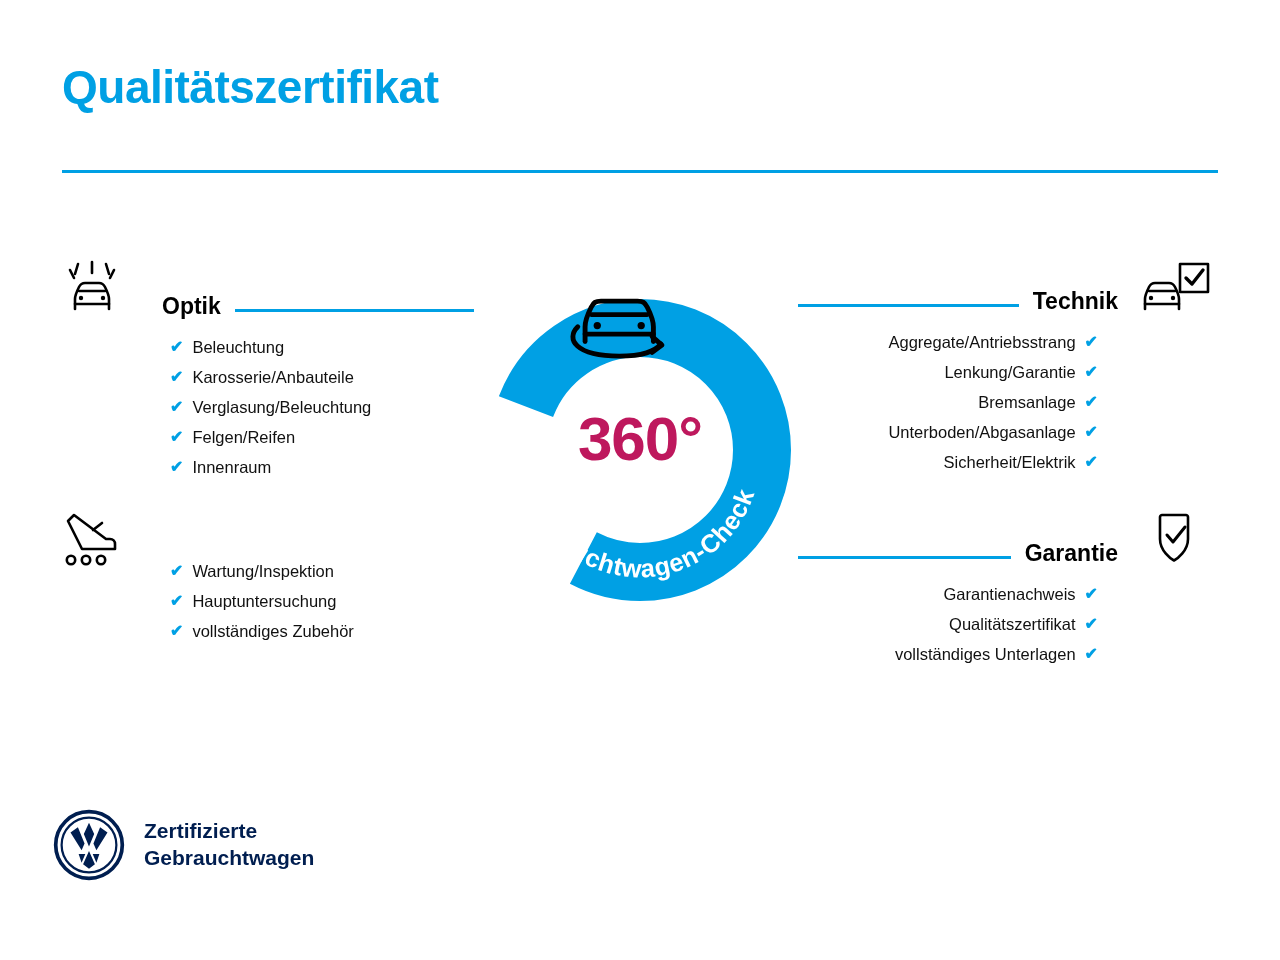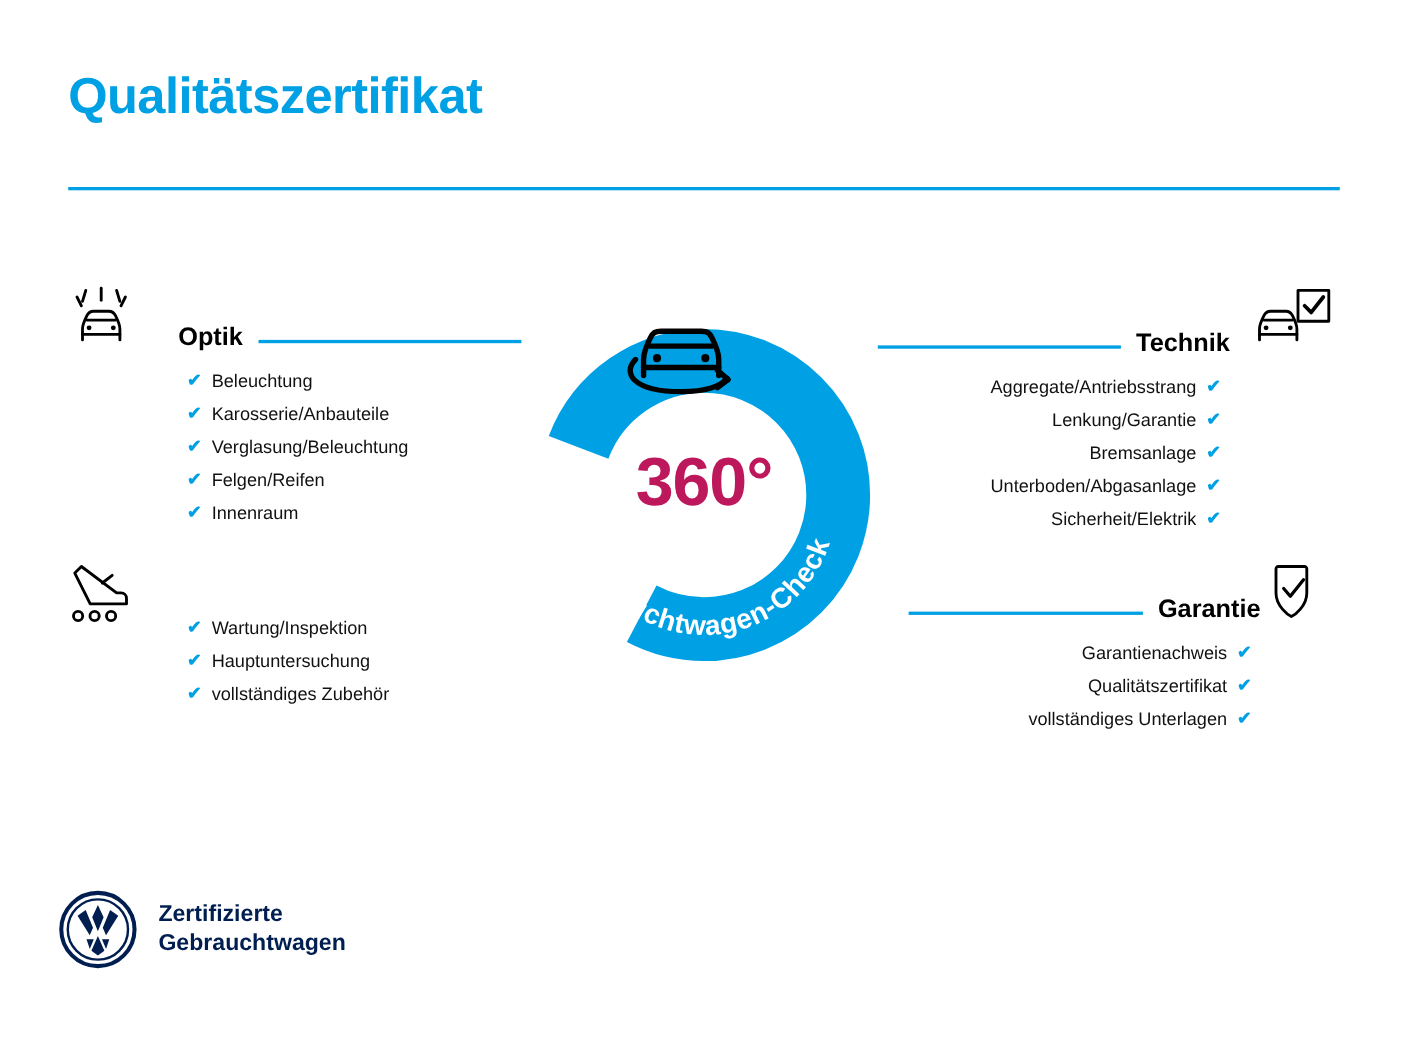--- a/index.html
+++ b/index.html
@@ -78,21 +78,21 @@
     line-height: 1;
   }
 
   
   .col-left .section-head { flex-direction: row; }
   .col-left .item-list { margin-top: 14px; margin-left: 8px; }
 
   
   .col-right .section-head { flex-direction: row; }
   .col-right .item { justify-content: flex-end; }
-  .col-right .item-list { margin-top: 14px; margin-right: 8px; text-align: center; }
+  .col-right .item-list { margin-top: 14px; margin-right: 20px; text-align: center; }
   .col-right .section-title { text-align: right; }
 
   
   .icon {
     width: 76px;
     height: 76px;
     flex: 0 0 76px;
     position: absolute;
   }
   .icon svg { display: block; }
@@ -231,21 +231,21 @@
   </svg>
 </div>
 
 <div class="icon" style="left:1140px; top:505px;">
   <svg viewBox="0 0 76 76" width="76" height="76" fill="none" stroke="#000" stroke-width="2.6" stroke-linecap="round" stroke-linejoin="round">
     <path d="M28 12 L52 12 C53 12 54 13 54 14 L54 36 C54 48 43 56 40 57.5 C37 56 26 48 26 36 L26 14 C26 13 27 12 28 12 Z" transform="translate(-6,-2)"></path>
     <path d="M27 30 L33 37 L45 22" stroke-width="3"></path>
   </svg>
 </div>
 
-<div class="section col-right" style="left:798px; top:300px; width:320px;">
+<div class="section col-right" style="left:798px; top:290px; width:320px;">
   <div class="section-head">
     <div class="head-rule"></div>
     <div class="section-title">Technik</div>
   </div>
   <ul class="item-list">
     <li class="item">
       <span>Aggregate/Antriebsstrang</span>
       <span class="check">✔</span>
     </li>
     <li class="item">
@@ -260,21 +260,21 @@
       <span>Unterboden/Abgasanlage</span>
       <span class="check">✔</span>
     </li>
     <li class="item">
       <span>Sicherheit/Elektrik</span>
       <span class="check">✔</span>
     </li>
   </ul>
 </div>
 
-<div class="section col-right" style="left:826px; top:542px; width:320px;">
+<div class="section col-right" style="left:798px; top:542px; width:320px;">
   <div class="section-head">
     <div class="head-rule"></div>
     <div class="section-title">Garantie</div>
   </div>
   <ul class="item-list">
     <li class="item">
       <span>Garantienachweis</span>
       <span class="check">✔</span>
     </li>
     <li class="item">

